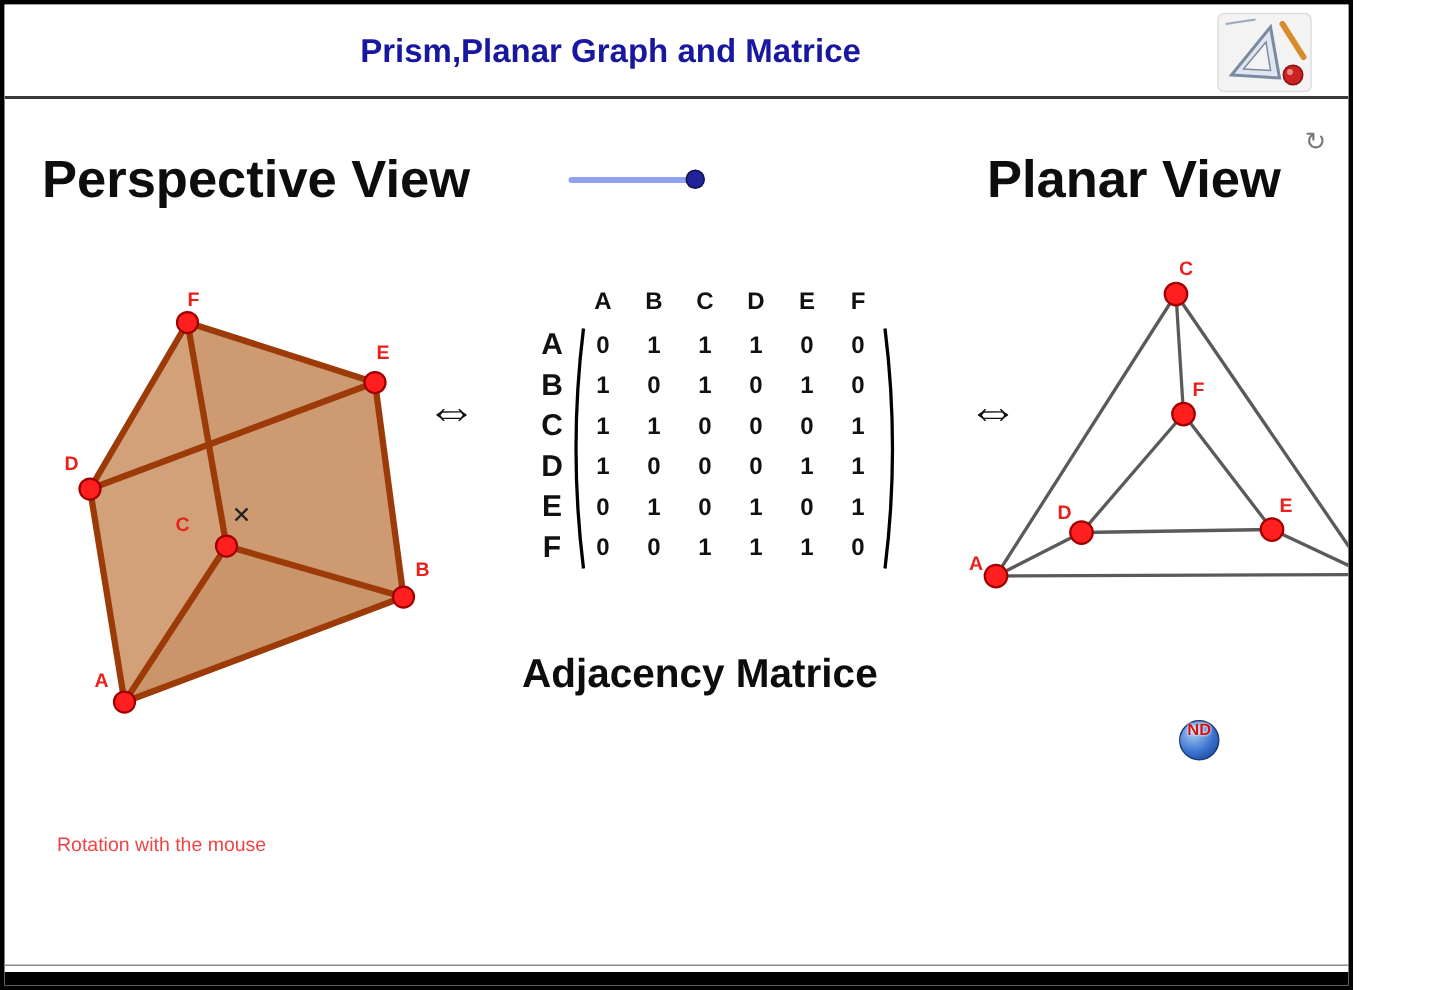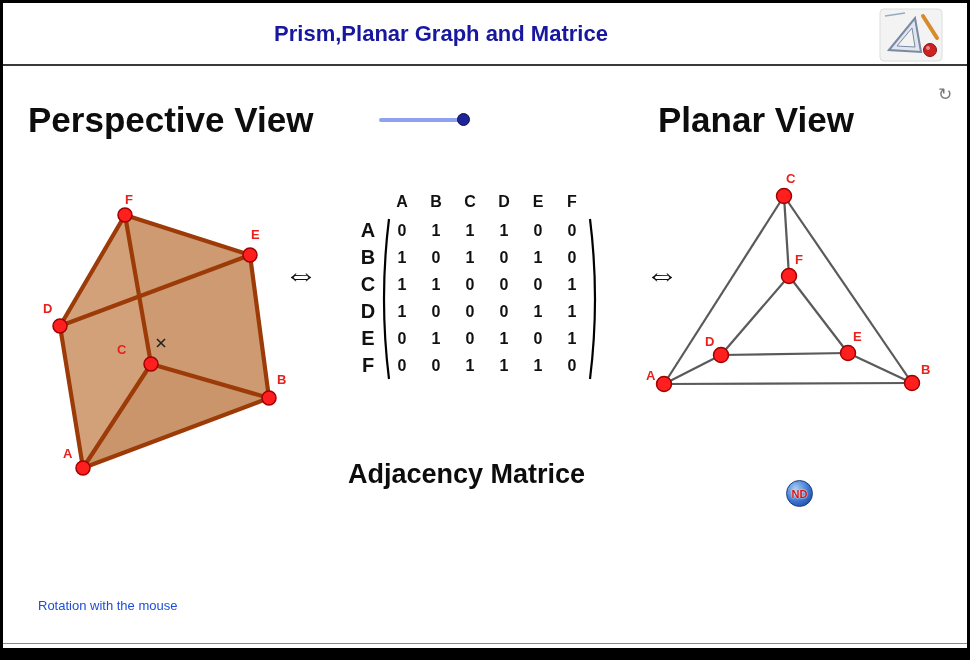--- a/index.html
+++ b/index.html
@@ -1,18 +1,18 @@
 <!DOCTYPE html>
 <html><head>
 <meta charset="utf-8">
 <style>
   * { margin:0; padding:0; box-sizing:border-box; }
   html,body { width:970px; height:660px; background:#fff; }
   body { font-family:"Liberation Sans", sans-serif; color:#111; position:relative; }
-  .frame { position:absolute; left:0; top:0; width:970px; height:660px;
+  .frame { position:absolute; left:0; top:0; width:902px; height:660px;
            border:3px solid #000; background:#fff; overflow:hidden; }
 
   
   .titlebar { position:absolute; left:0; top:0; width:100%; height:63px;
               background:#fff; border-bottom:2px solid #3a3a3a; }
   .title { position:absolute; left:0; right:88px; top:18px; text-align:center;
            font-size:22px; font-weight:bold; color:#1717a0; }
   .logo { position:absolute; right:24px; top:5px; width:64px; height:54px; }
 
   .reset { position:absolute; right:12px; top:82px; width:20px; height:20px;
@@ -35,37 +35,37 @@
   
   .matrix { position:absolute; left:348px; top:184px; width:238px; }
   .mgrid  { display:grid; grid-template-columns:34px repeat(6,34px);
             grid-template-rows:30px repeat(6,27px); }
   .mgrid div { display:flex; align-items:center; justify-content:center; }
   .m-colh { font-size:16px; font-weight:bold; }
   .m-rowl { font-size:20px; font-weight:bold; }
   .m-cell { font-size:16px; font-weight:bold; }
   .paren  { position:absolute; }
 
-  .matrix-heading { position:absolute; left:345px; top:456px;
+  .matrix-heading { position:absolute; left:345px; top:431px;
                     font-size:27px; font-weight:bold; color:#0d0d0d; }
 
   .gview { position:absolute; }
   #prism-view  { left:20px;  top:170px; }
   #planar-view { left:630px; top:160px; }
 
-  .hint { position:absolute; left:35px; top:552px; font-size:13px; color:#1d4ed8;margin-top:43px; }
+  .hint { position:absolute; left:35px; top:552px; font-size:13px; color:#ef4444; }
 
   .vlab { font-size:13px; font-weight:600; fill:#e8211c; }
 
   
   .nd-badge { position:absolute; left:783px; top:477px; width:27px; height:27px;
               border-radius:50%;
               background:radial-gradient(circle at 35% 30%, #a6cdf4, #3a72cf 55%, #123a88);
               border:1px solid #1a3c7a;
-              display:flex; align-items:center; justify-content:center; cursor:pointer; }
+              display:flex; align-items:flex-start; justify-content:center; cursor:pointer; }
   .nd-badge span { font-size:11px; font-weight:bold; color:#d01010;
                    text-shadow:0 0 2px #fff, 0 0 1px #fff; }
 
   .footline { position:absolute; left:0; top:640px; width:100%; height:1px; background:#8a8a8a; }
   .footbar  { position:absolute; left:0; bottom:0; width:100%; height:9px; background:#000; }
 </style>
 </head>
 <body>
 
 <div class="frame">

